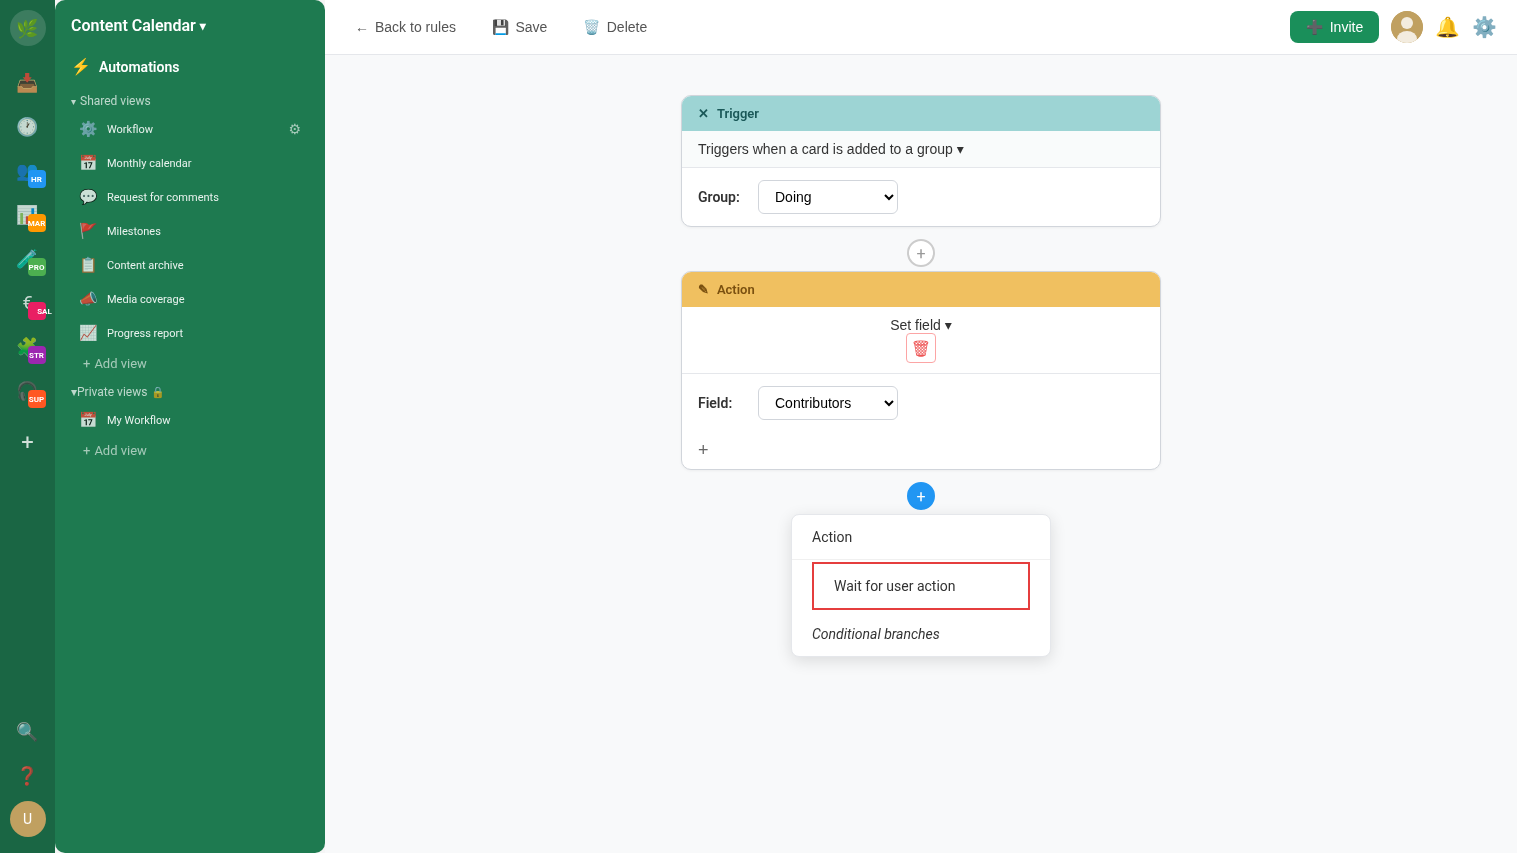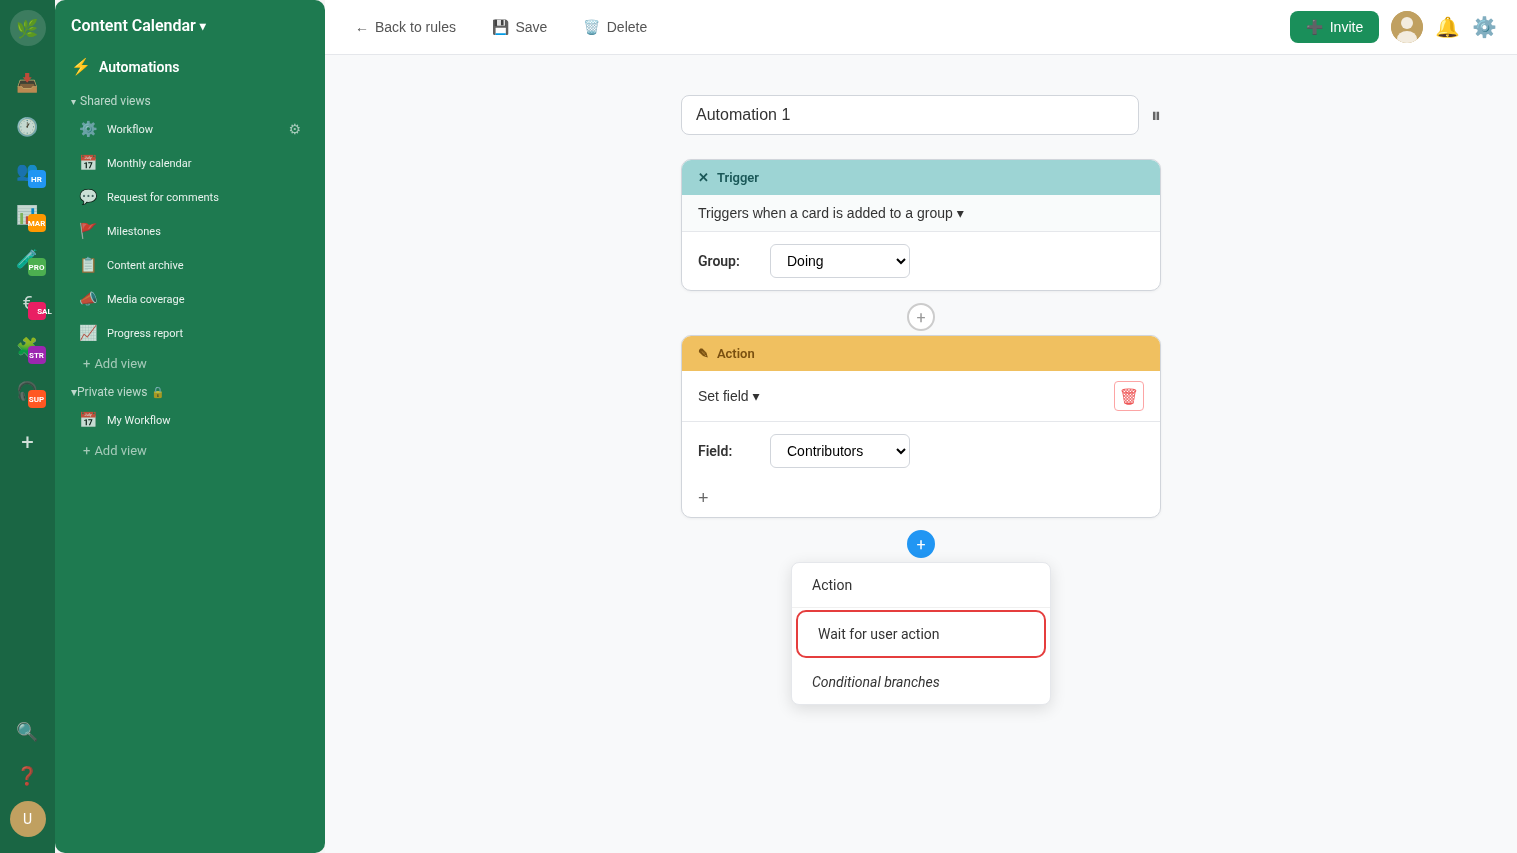--- a/index.html
+++ b/index.html
@@ -189,32 +189,32 @@
       display: flex; align-items: flex-start;
       padding: 10px 16px;
       background: #f9fbfb;
       border-bottom: 1px solid #e5e7eb;
     }
     .trigger-dropdown {
       background: none; border: none; font-size: 14px; color: #333;
       cursor: pointer; display: flex; align-items: center; gap: 4px;
     }
     .field-row {
-      display: flex; align-items: center; padding: 12px 16px; gap: 12px;
+      display: flex; align-items: center; padding: 12px 16px; gap: 0;
     }
     .field-label { font-weight: 600; font-size: 14px; color: #333; min-width: 60px; }
     .field-select {
       padding: 7px 12px; border: 1px solid #d1d5db; border-radius: 6px;
       font-size: 14px; background: white; cursor: pointer; min-width: 140px;
     }
 
     
     .action-dropdown-row {
       display: flex; align-items: center; justify-content: space-between;
-      padding: 10px 16px; border-bottom: 1px solid #e5e7eb;
+      padding: 10px 16px; border-bottom: 1px solid #e5e7eb; flex-direction: column;
     }
     .action-type-btn {
       background: none; border: none; font-size: 14px; color: #333;
       cursor: pointer; display: flex; align-items: center; gap: 4px;
     }
     .delete-btn {
       background: none; border: none; cursor: pointer;
       color: #e55; font-size: 16px;
       width: 30px; height: 30px;
       border-radius: 4px; border: 1px solid #fca5a5;
@@ -407,24 +407,20 @@
         </svg>
       </div>
       <span class="topbar-icon">🔔</span>
       <span class="topbar-icon">⚙️</span>
     </div>
   </div>
 
   <div class="canvas">
     <div class="canvas-flow">
 
-      <div class="automation-name-row">
-        <input class="automation-name-input" type="text" value="Automation 1" style="">
-        <button class="pause-btn">⏸</button>
-      </div>
 
       <div class="automation-card">
         <div class="card-header trigger-header">
           <span class="header-icon">✕</span>
           <span>Trigger</span>
         </div>
         <div class="trigger-dropdown-row">
           <button class="trigger-dropdown">
             <span>Triggers when a card is added to a group</span>
             <span> ▾</span>
@@ -468,21 +464,21 @@
       </div>
 
       <div style="position: relative;">
         <div class="connector blue">+</div>
 
         <div style="position: absolute; top: 36px; left: 50%; transform: translateX(-50%); z-index: 100;">
           <div class="dropdown-menu">
             <div class="dropdown-item">
               <span>Action</span>
             </div>
-            <div class="dropdown-item" style="border: 2px solid #e53e3e; margin: 2px 4px; border-radius: 10px;">
+            <div class="dropdown-item" style="border: 2px solid #e53e3e; margin: 2px 20px; border-radius: 0;">
               <span>Wait for user action</span>
             </div>
             <div class="dropdown-item">
               <span>Conditional branches</span>
             </div>
           </div>
         </div>
       </div>
 
     </div>

